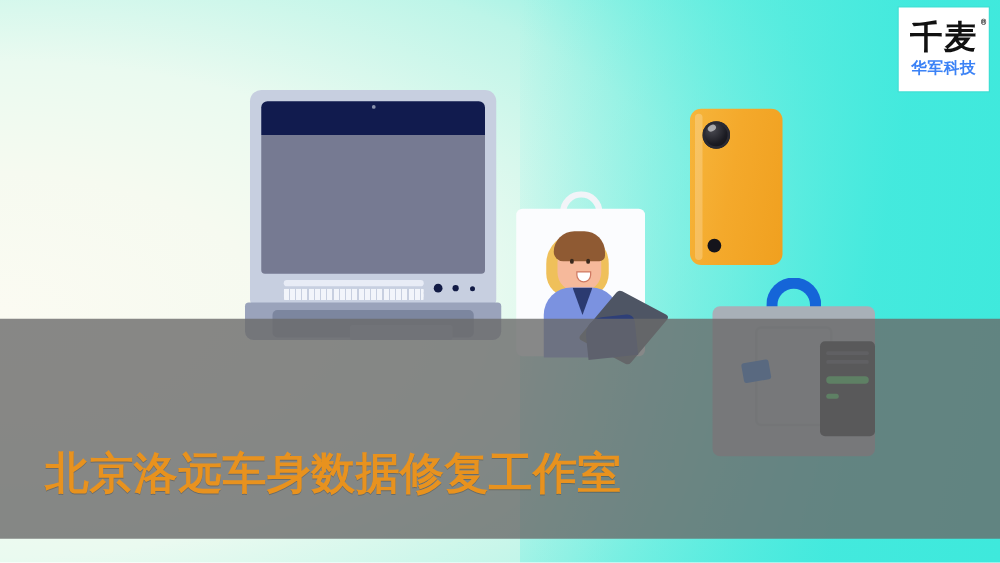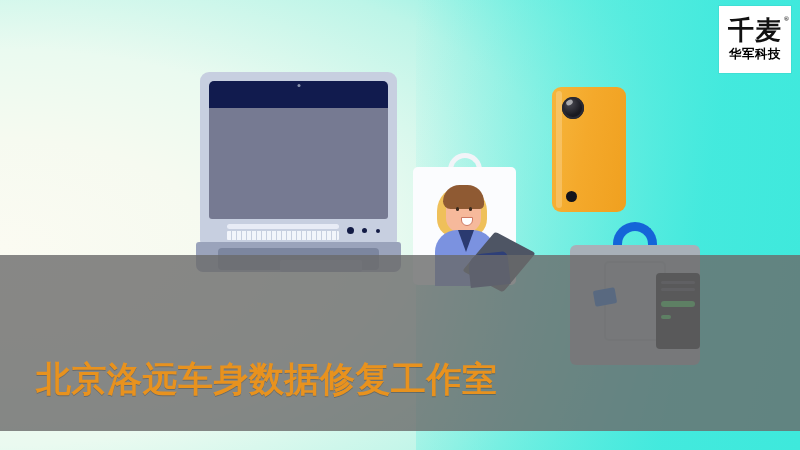--- a/index.html
+++ b/index.html
@@ -49,36 +49,36 @@
     justify-content: center;
     box-shadow: 0 0 0 1px rgba(0,0,0,0.04);
   }
   .logo-main {
     position: relative;
     font-size: 26px;
     line-height: 1;
     font-weight: 700;
     color: #111111;
     letter-spacing: 1px;
-    font-family: Liberation Serif, serif;
+    font-family: Liberation Mono, monospace;
   }
   .logo-reg {
     position: absolute;
     right: -8px;
     top: -2px;
     font-size: 7px;
     font-weight: 700;
     color: #111111;
   }
   .logo-sub {
     margin-top: 4px;
     font-size: 12.5px;
     line-height: 1;
     font-weight: 700;
-    color: #000000;
+    color: #3b82f6;
     letter-spacing: 0.5px;
     font-family: "DejaVu Sans", sans-serif;
   }
 
   
   .laptop {
     position: absolute;
     left: 196px;
     top: 72px;
     width: 205px;

